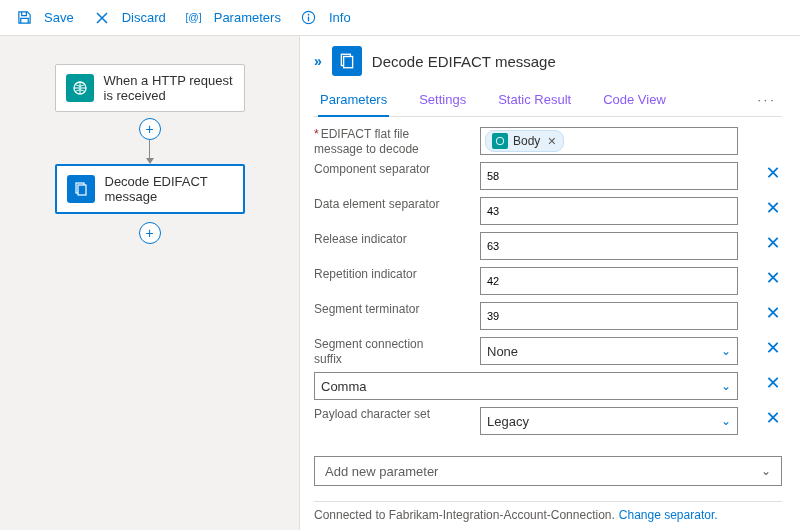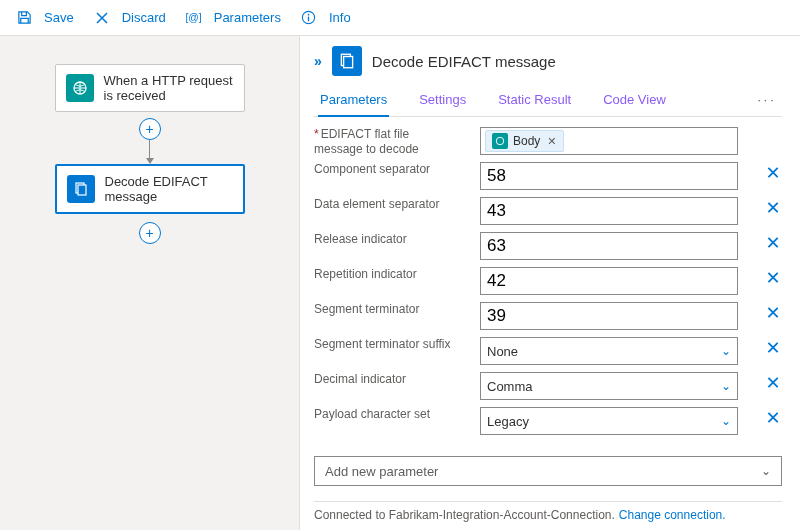--- a/index.html
+++ b/index.html
@@ -25,23 +25,23 @@
   .panel-title { font-size:15px; color:#323130; }
   .tabs { display:flex; gap:28px; border-bottom:1px solid #e1dfdd; padding:0 4px; }
   .tab { padding:6px 2px 8px 2px; font-size:13px; color:#8b5cf6; cursor:pointer; }
   .tab.active { color:#0078d4; border-bottom:2px solid #0078d4; margin-bottom:-1px; }
   .more { color:#605e5c; margin-left:auto; letter-spacing:2px; cursor:pointer; padding:6px 2px; }
   .form { padding-top:10px; display:flex; flex-direction:column; gap:5px; overflow-y:auto; flex:1; }
   .row { display:flex; gap:26px; min-height:30px; }
   .lbl { width:140px; font-size:12px; color:#605e5c; line-height:1.25; }
   .lbl .req { color:#a4262c; margin-right:2px; }
   .field { flex:1; border:1px solid #8a8886; height:28px; display:flex; align-items:center; padding:0 6px; background:#fff; font-size:13px; }
-  .field input { border:none; outline:none; width:100%; font-size:17px; background:transparent; }
+  .field input { border:none; outline:none; width:100%; font-size:11px; background:transparent; }
   .field.chipbox { padding:3px 4px; }
-  .chip { display:flex; align-items:center; gap:5px; background:#e5f1fb; border:1px solid #c7e0f4; border-radius:2px; padding:2px 6px; font-size:12px; }
+  .chip { display:flex; align-items:center; gap:5px; background:#e5f1fb; border:1px solid #c7e0f4; border-radius:9px; padding:2px 6px; font-size:12px; }
   .chip-icon { width:16px;height:16px;border-radius:2px;background:#009999;display:flex;align-items:center;justify-content:center;color:#fff; }
   .chip-x { color:#605e5c; cursor:pointer; font-size:11px; margin-left:2px; }
   .select-caret { margin-left:auto; color:#0078d4; font-size:12px; }
   .clear { color:#0078d4; font-size:18px; cursor:pointer; width:18px; text-align:center; }
   .spacer-clear { width:18px; }
   .add-param { border:1px solid #8a8886; height:30px; display:flex; align-items:center; padding:0 10px; font-size:13px; color:#605e5c; margin-top:14px; cursor:pointer; }
   .footer { border-top:1px solid #e1dfdd; margin-top:8px; padding-top:6px; font-size:12px; color:#605e5c; display:flex; gap:4px; }
   .footer .link { color:#0078d4; cursor:pointer; }
   svg { display:block; }
 </style>
@@ -188,30 +188,29 @@
 
       <div class="row">
         <div class="lbl">Segment terminator</div>
         <div class="field">
             <input value="39" style="">
           </div>
         <div class="clear">✕</div>
       </div>
 
       <div class="row">
-        <div class="lbl">Segment terminator suffix</div>
+        <div class="lbl">Segment connection suffix</div>
         <div class="field">
           <span>None</span>
           <span class="select-caret">⌄</span>
         </div>
         <div class="clear">✕</div>
       </div>
 
       <div class="row">
-        <div class="lbl">Decimal indicator</div>
         <div class="field">
           <span>Comma</span>
           <span class="select-caret">⌄</span>
         </div>
         <div class="clear">✕</div>
       </div>
 
       <div class="row">
         <div class="lbl">Payload character set</div>
         <div class="field">
@@ -223,16 +222,16 @@
 
       <div class="add-param">
         <span>Add new parameter</span>
         <span class="select-caret" style="color:#605e5c">⌄</span>
       </div>
 
     </div>
 
     <div class="footer">
       <span>Connected to Fabrikam-Integration-Account-Connection.</span>
-      <span class="link">Change connection.</span>
+      <span class="link">Change separator.</span>
     </div>
   </div>
 </div>
 
 </body></html>

